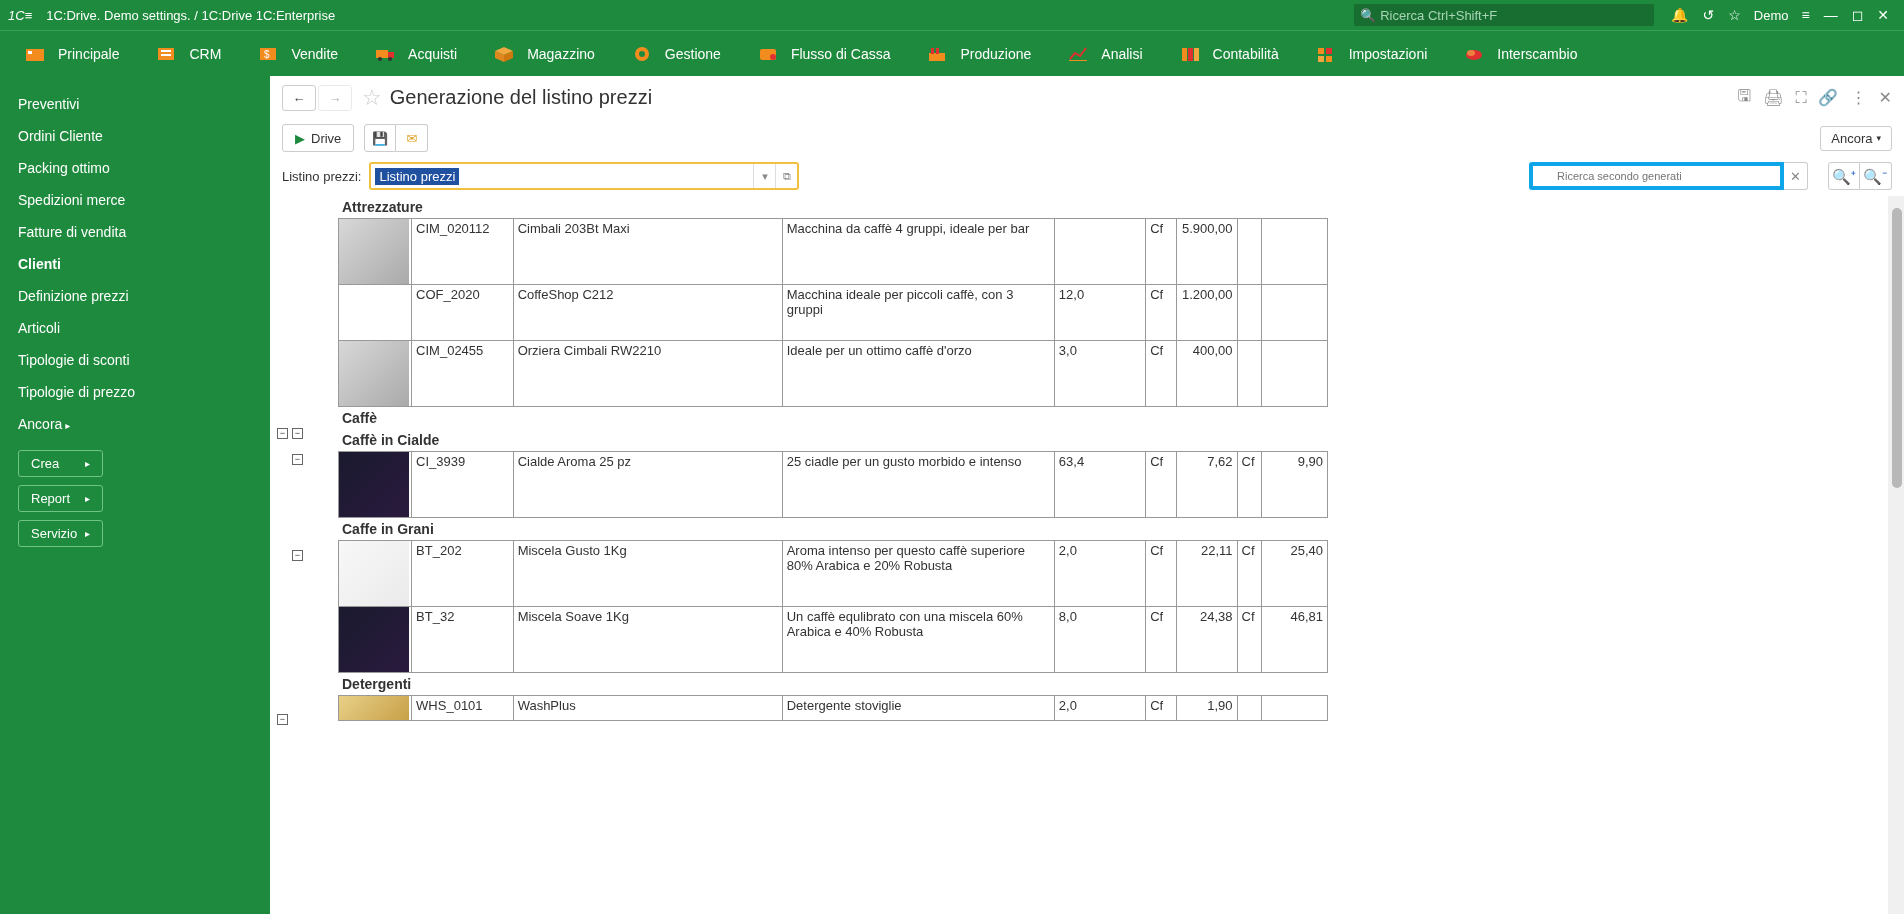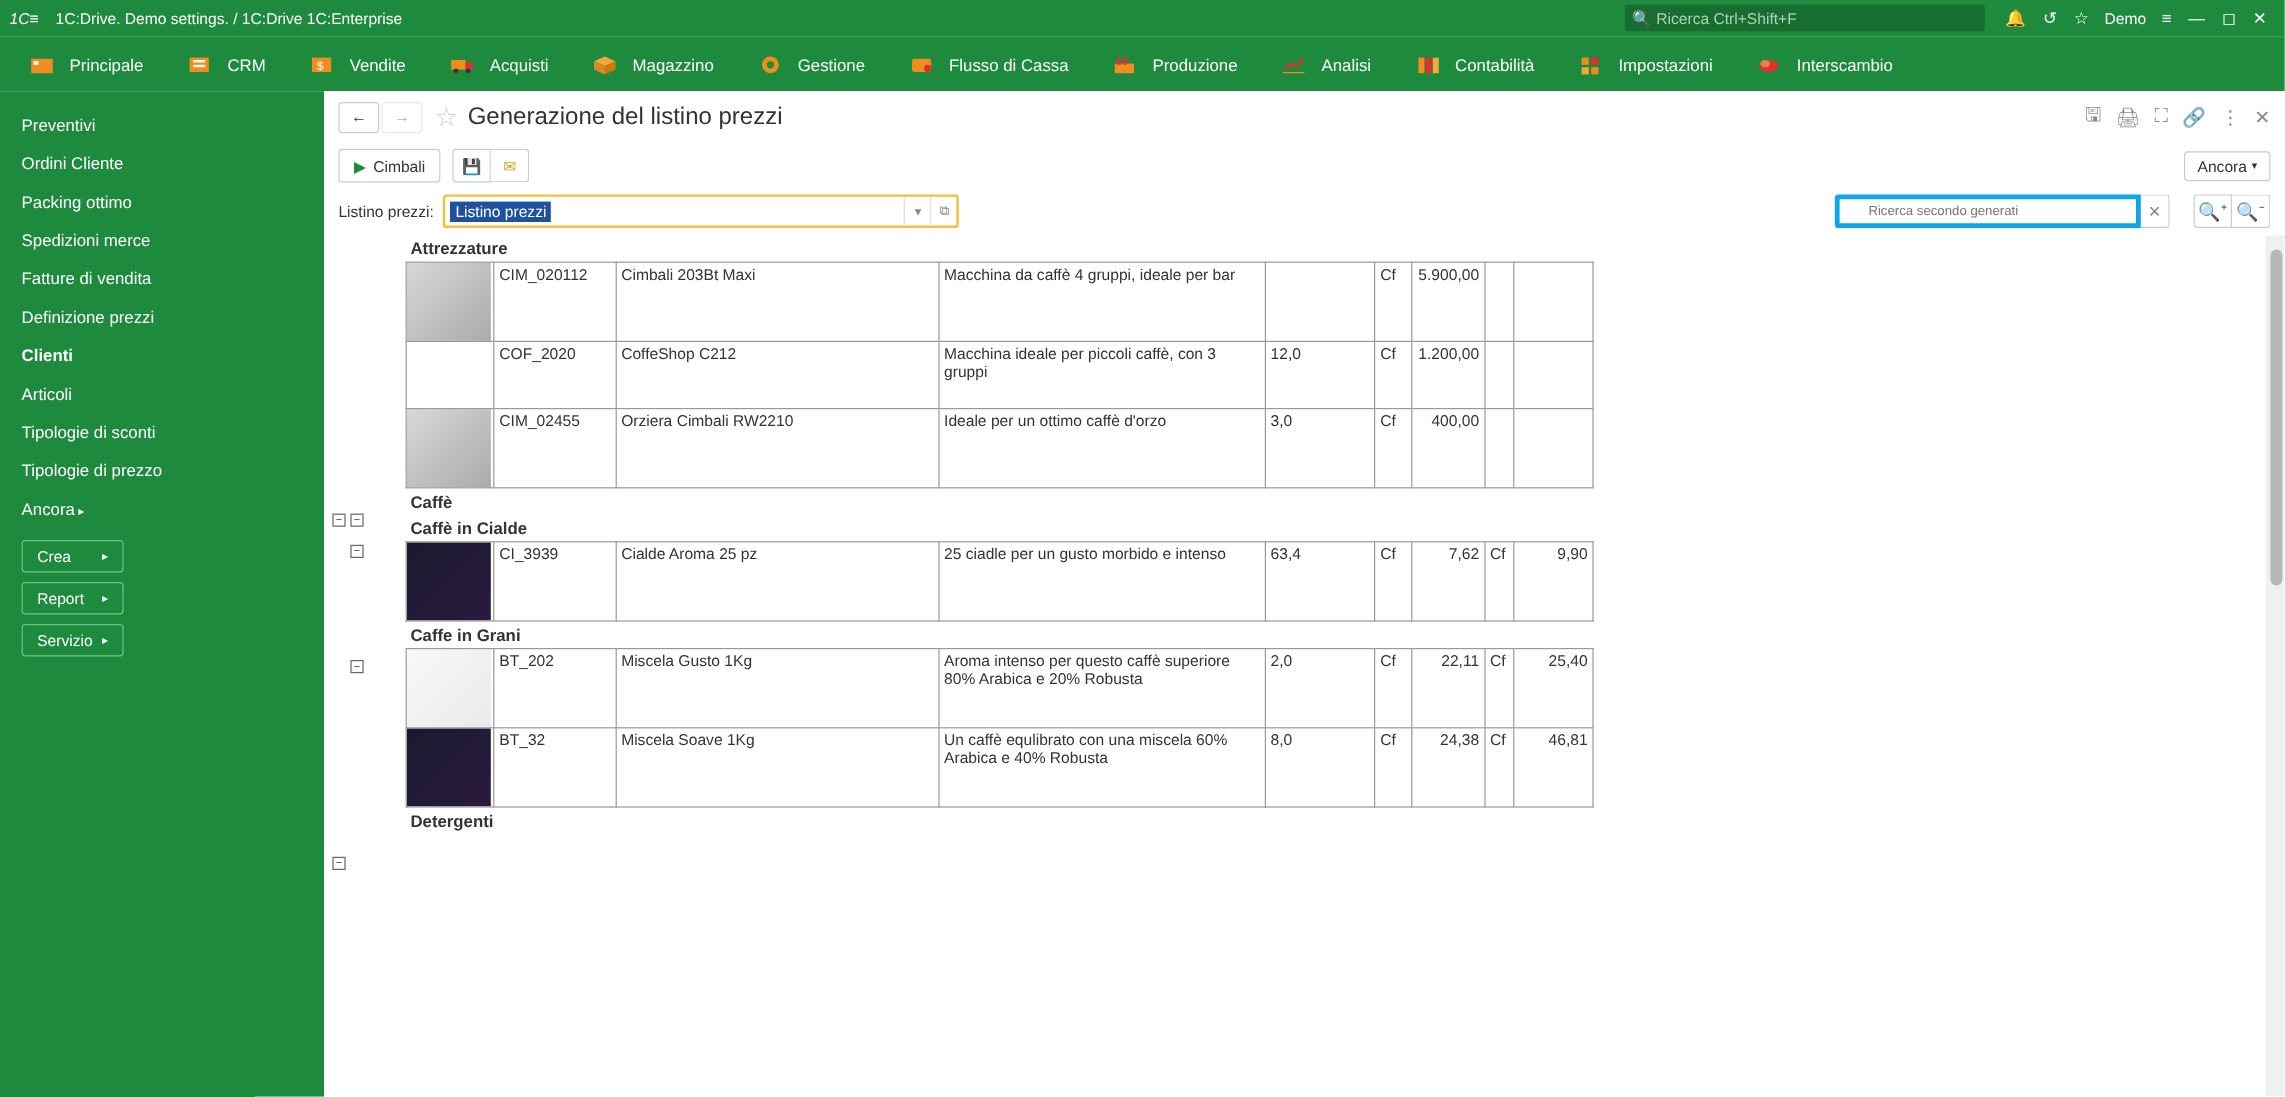--- a/index.html
+++ b/index.html
@@ -241,22 +241,22 @@
 </div>
 
 <div class="body-wrap">
 
   <div class="sidebar">
     <div class="side-link">Preventivi</div>
     <div class="side-link">Ordini Cliente</div>
     <div class="side-link">Packing ottimo</div>
     <div class="side-link">Spedizioni merce</div>
     <div class="side-link">Fatture di vendita</div>
+    <div class="side-link active">Clienti</div>
     <div class="side-link">Definizione prezzi</div>
-    <div class="side-link active">Clienti</div>
     <div class="side-link">Articoli</div>
     <div class="side-link">Tipologie di sconti</div>
     <div class="side-link">Tipologie di prezzo</div>
     <div class="side-link expand">Ancora</div>
     <div class="side-btn-group">
       <div class="side-btn">
           <span>Crea</span>
           <span class="arrow">▸</span>
         </div>
       <div class="side-btn">
@@ -282,21 +282,21 @@
         <span class="tool">⛶</span>
         <span class="tool">🔗</span>
         <span class="tool">⋮</span>
         <span class="tool">✕</span>
       </div>
     </div>
 
     <div class="toolbar-row">
       <div class="btn">
         <span class="play">▶</span>
-        <span>Cimbali</span>
+        <span>Drive</span>
       </div>
       <div class="btn-group">
         <div class="icon-btn">
             <span style="color:#3070d0;">💾</span>
           </div>
         <div class="icon-btn">
             <span style="color:#e0a020;">✉</span>
           </div>
       </div>
       <div class="spacer"></div>
@@ -425,20 +425,37 @@
               <td class="qty">8,0</td>
               <td class="unit">Cf</td>
               <td class="price1">24,38</td>
               <td class="unit2">Cf</td>
               <td class="price2">46,81</td>
             </tr>
           </tbody>
             </table>
 
           <div class="group-header">Detergenti</div>
+          <table class="price-table">
+            <tbody>
+                <tr>
+              <td class="img-cell">
+                    <div class="img-ph img-gold" style="height:24px;"></div>
+                  </td>
+              <td class="code">WHS_0101</td>
+              <td class="name">WashPlus</td>
+              <td class="desc">Detergente stoviglie</td>
+              <td class="qty">2,0</td>
+              <td class="unit">Cf</td>
+              <td class="price1">1,90</td>
+              <td class="unit2"></td>
+              <td class="price2"></td>
+            </tr>
+          </tbody>
+            </table>
         </div>
       </div>
       <div class="scrollbar-right">
         <div class="thumb"></div>
       </div>
     </div>
   </div>
 </div>
 
 </body></html>

